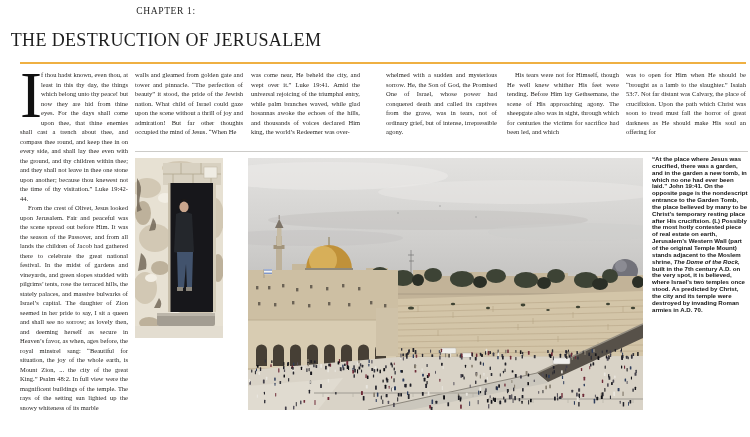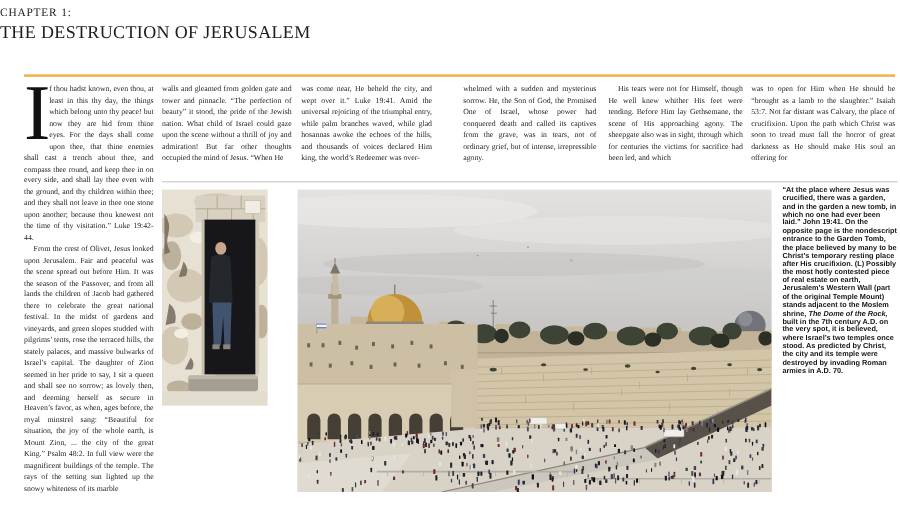--- a/index.html
+++ b/index.html
@@ -3,23 +3,23 @@
 <meta charset="utf-8">
 <style>
   html,body{margin:0;padding:0;}
   body{
     width:750px;height:437px;position:relative;overflow:hidden;
     background:#ffffff;
     font-family:"Liberation Serif","DejaVu Serif",serif;
   }
   .page{position:absolute;inset:0;}
   
-  .header{position:absolute;left:0;top:6px;width:332px;color:#1d1d1d;}
+  .header{position:absolute;left:0;top:6px;width:332px;text-align:center;color:#1d1d1d;}
   .kicker{font-size:9.5px;letter-spacing:.07em;line-height:11px;}
-  .title{font-size:15px;letter-spacing:.02em;line-height:17px;margin-top:3px;font-weight:500;}
+  .title{font-size:18px;letter-spacing:.02em;line-height:17px;margin-top:15px;font-weight:500;}
   
   .gold-rule{position:absolute;left:20px;top:62px;width:726px;height:2px;background:#EFB042;}
   .photo-rule{position:absolute;left:135px;top:151px;width:613px;height:1px;background:#cccbc8;}
   
   .bodycol{
     position:absolute;top:70px;font-size:6.5px;line-height:9.5px;
     text-align:justify;color:#272523;letter-spacing:0;
   }
   .col1{left:20px;width:108px;}
   .col2{left:135px;width:108px;}

